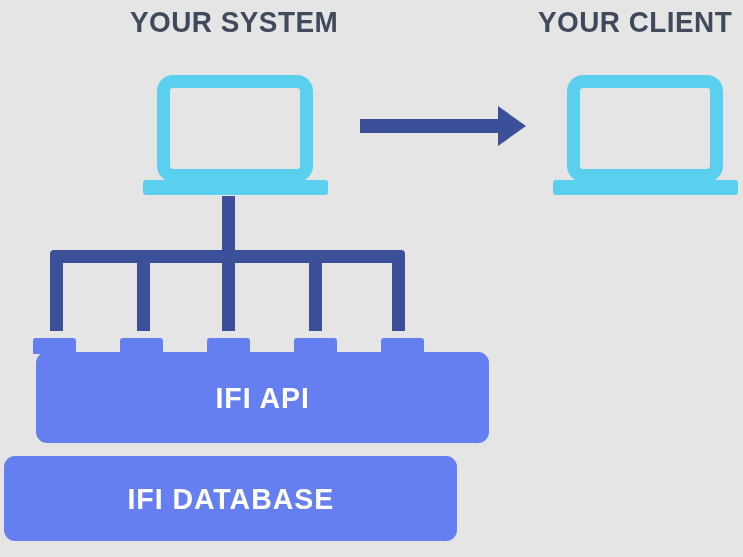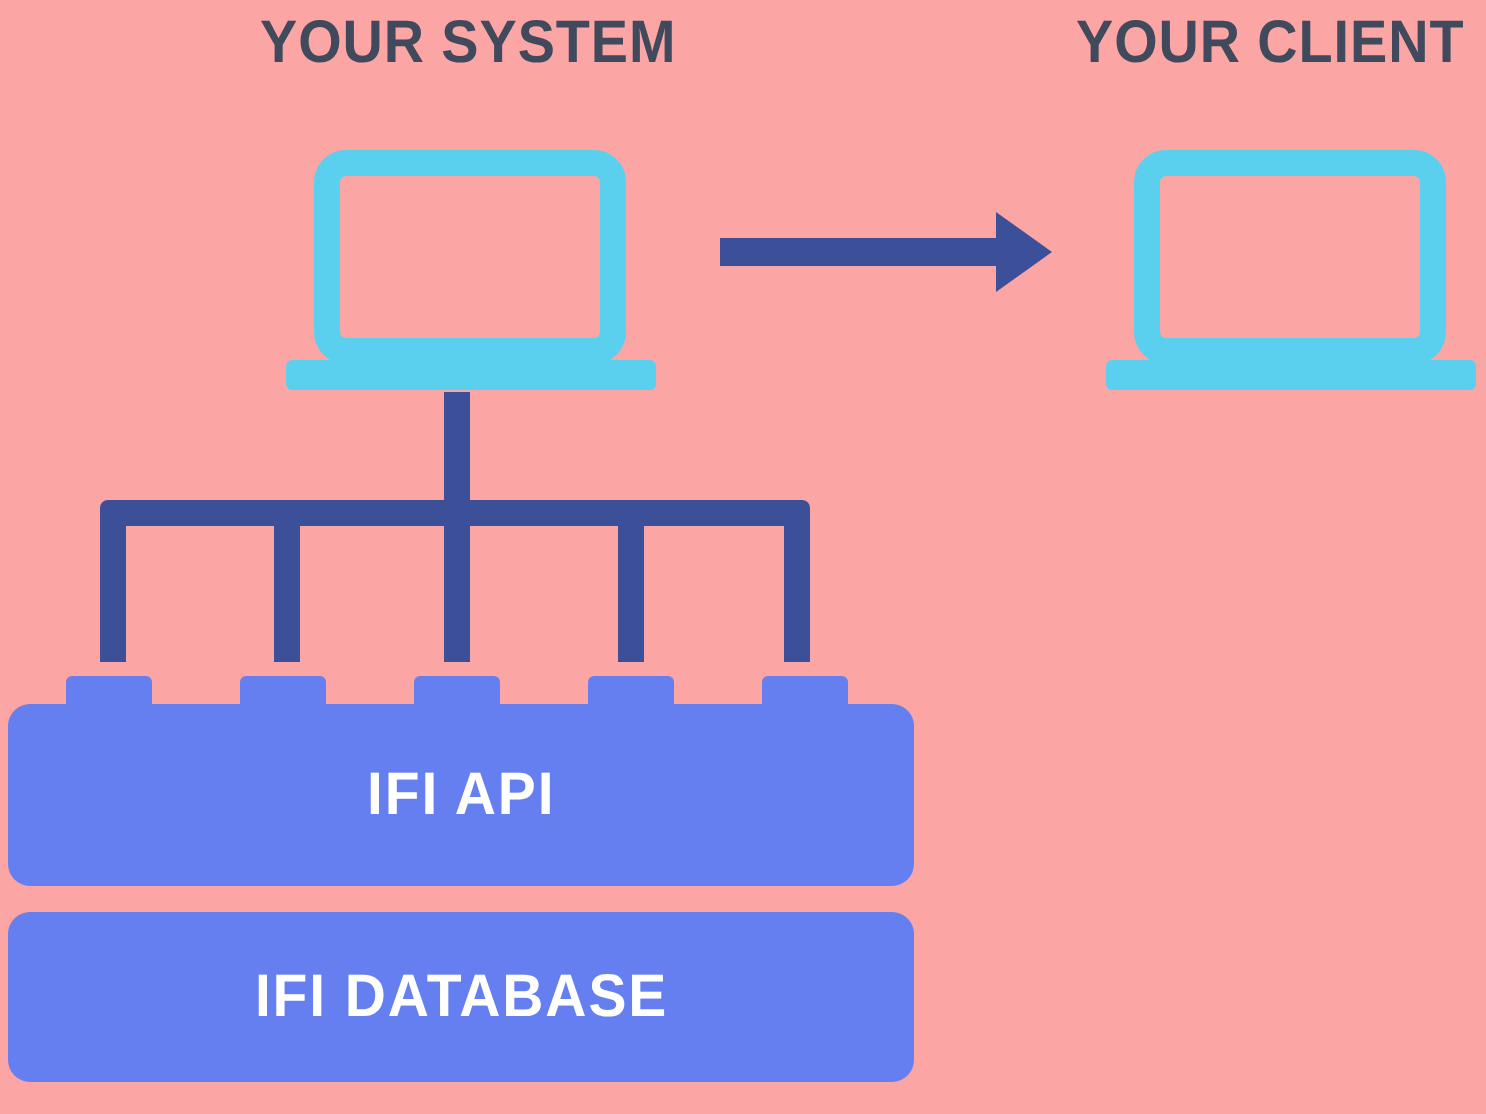--- a/index.html
+++ b/index.html
@@ -5,21 +5,21 @@
   html, body {
     margin: 0;
     padding: 0;
     background: #ffffff;
   }
   #canvas {
     position: relative;
     width: 743px;
     height: 557px;
     overflow: hidden;
-    background: #fca5a5;
+    background: #e5e5e5;
     font-family: "Liberation Sans", sans-serif;
   }
 
   
   .heading {
     position: absolute;
     font-family: "Liberation Sans", sans-serif;
     font-weight: bold;
     font-size: 30px;
     letter-spacing: 0.5px;
@@ -113,20 +113,21 @@
     width: 453px;
     background: #667ff0;
     border-radius: 11px;
     display: flex;
     align-items: center;
     justify-content: center;
   }
   #brick-api {
     top: 352px;
     height: 91px;
+    margin-left: 32px;
   }
   #brick-db {
     top: 456px;
     height: 85px;
   }
   .stud {
     position: absolute;
     top: 338px;
     width: 43px;
     height: 16px;

